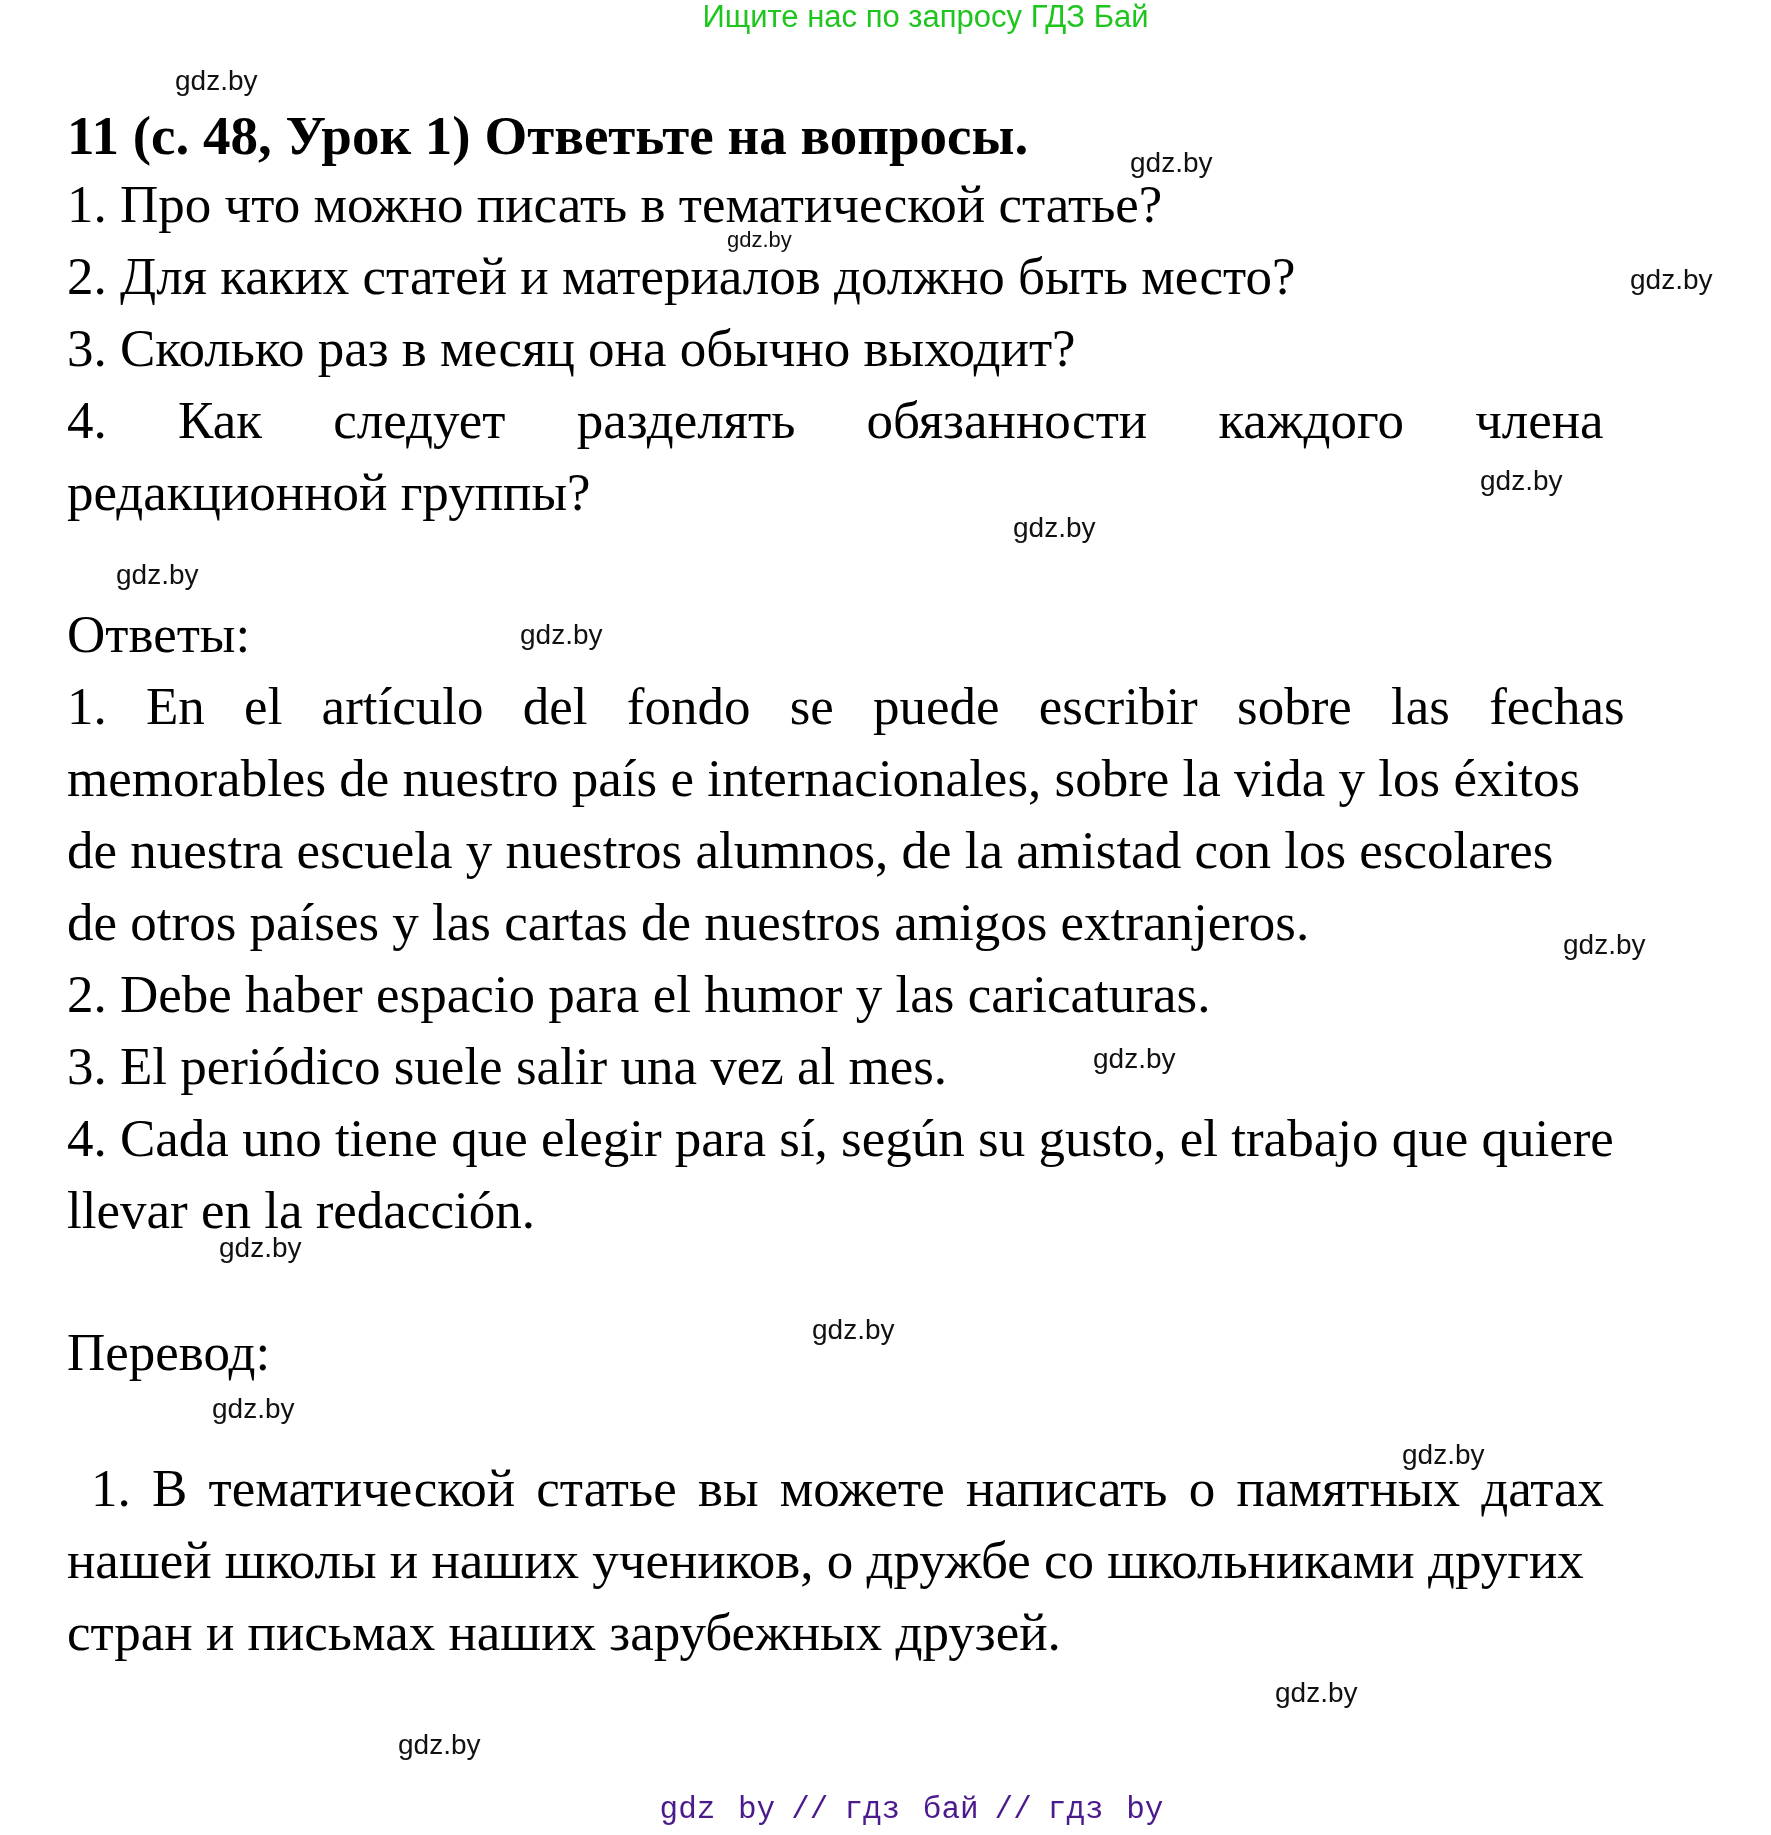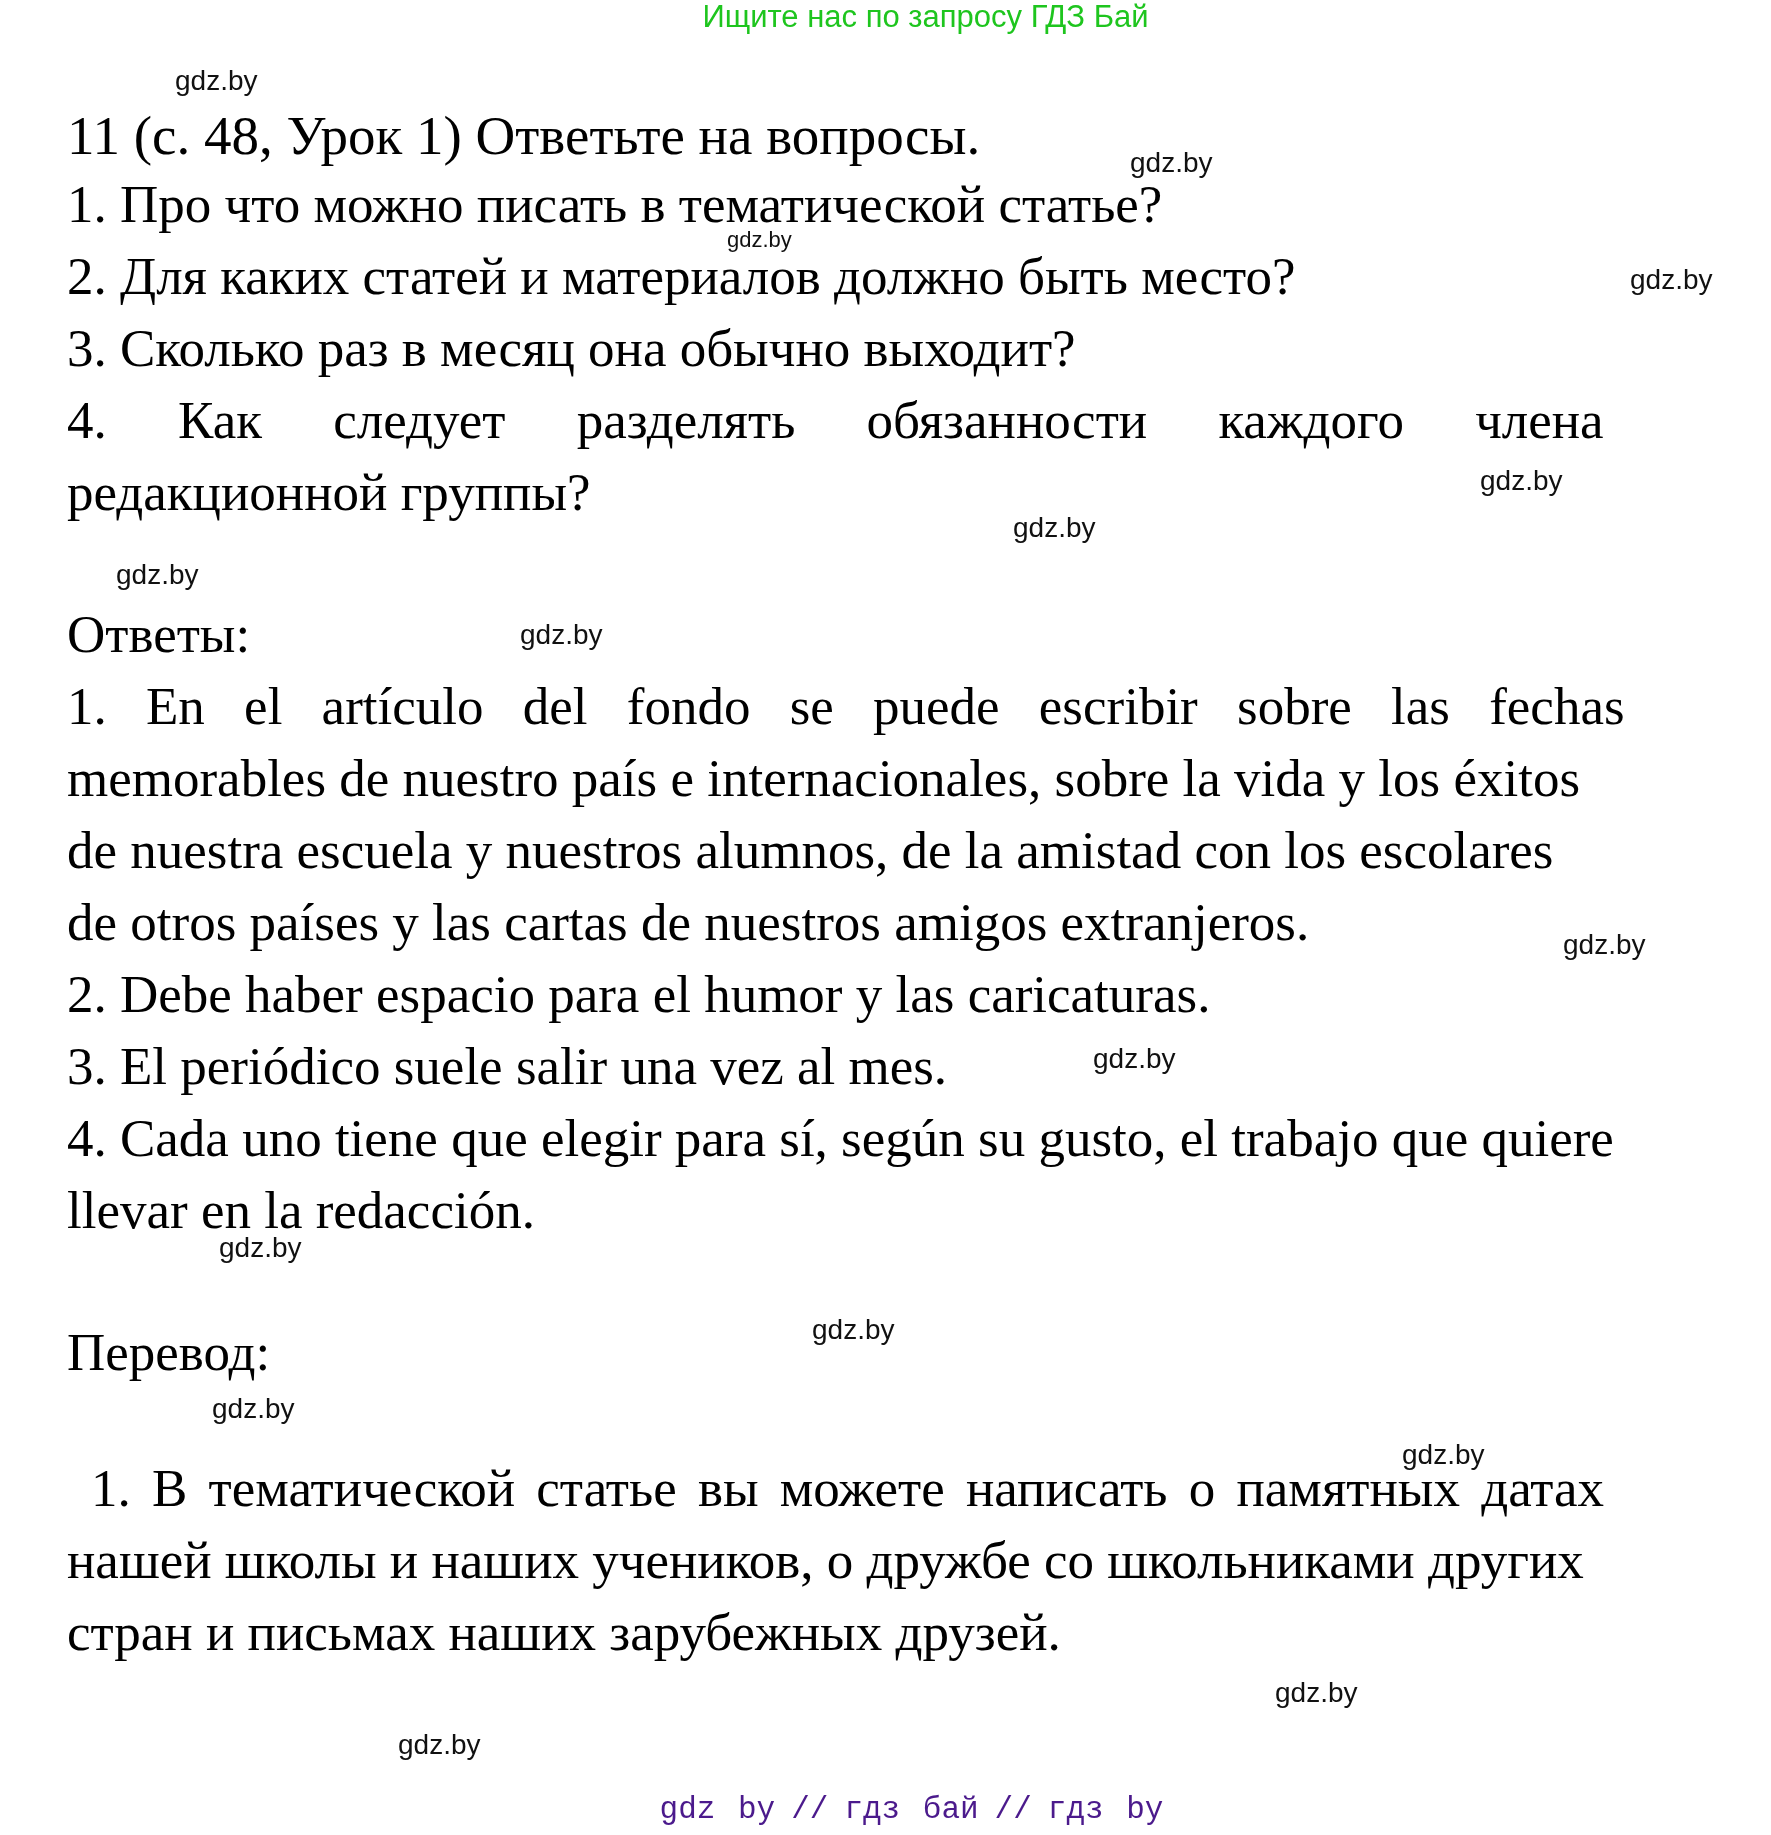--- a/index.html
+++ b/index.html
@@ -1,19 +1,19 @@
 <!DOCTYPE html>
 <html><head>
 <meta charset="utf-8">
 <style>
   html, body { margin:0; padding:0; background:#ffffff; }
   body { width:1771px; height:1835px; position:relative; overflow:hidden; font-family:"Liberation Serif", serif; color:#000; }
   .top-banner { position:absolute; top:0; left:0; width:1771px; text-align:center; font-family:"Liberation Sans", sans-serif; font-size:31px; color:#1ec51e; line-height:34px;padding-left:40px; }
   .wm { position:absolute; font-family:"Liberation Sans", sans-serif; font-size:28px; color:#111; line-height:30px; }
-  .heading { position:absolute; left:67px; top:104px; font-weight:normal; font-size:55px; line-height:64px; white-space:nowrap; }
+  .heading { position:absolute; left:67px; top:104px; font-weight:bold; font-size:55px; line-height:64px; white-space:nowrap; }
   .para { position:absolute; left:67px; width:1635px; font-size:53px; line-height:72px; }
   .line { height:72px; white-space:nowrap; }
   .footer { position:absolute; top:1792px; left:0; width:1751px; text-align:center; font-family:Liberation Mono, monospace; font-size:31px; color:#4b1a8c; line-height:36px; word-spacing:4px;margin-left:36px; }
   .footer .sep { margin:0 16px; }
 </style>
 </head>
 <body>
 
 <div class="top-banner">Ищите нас по запросу ГДЗ Бай</div>
 

